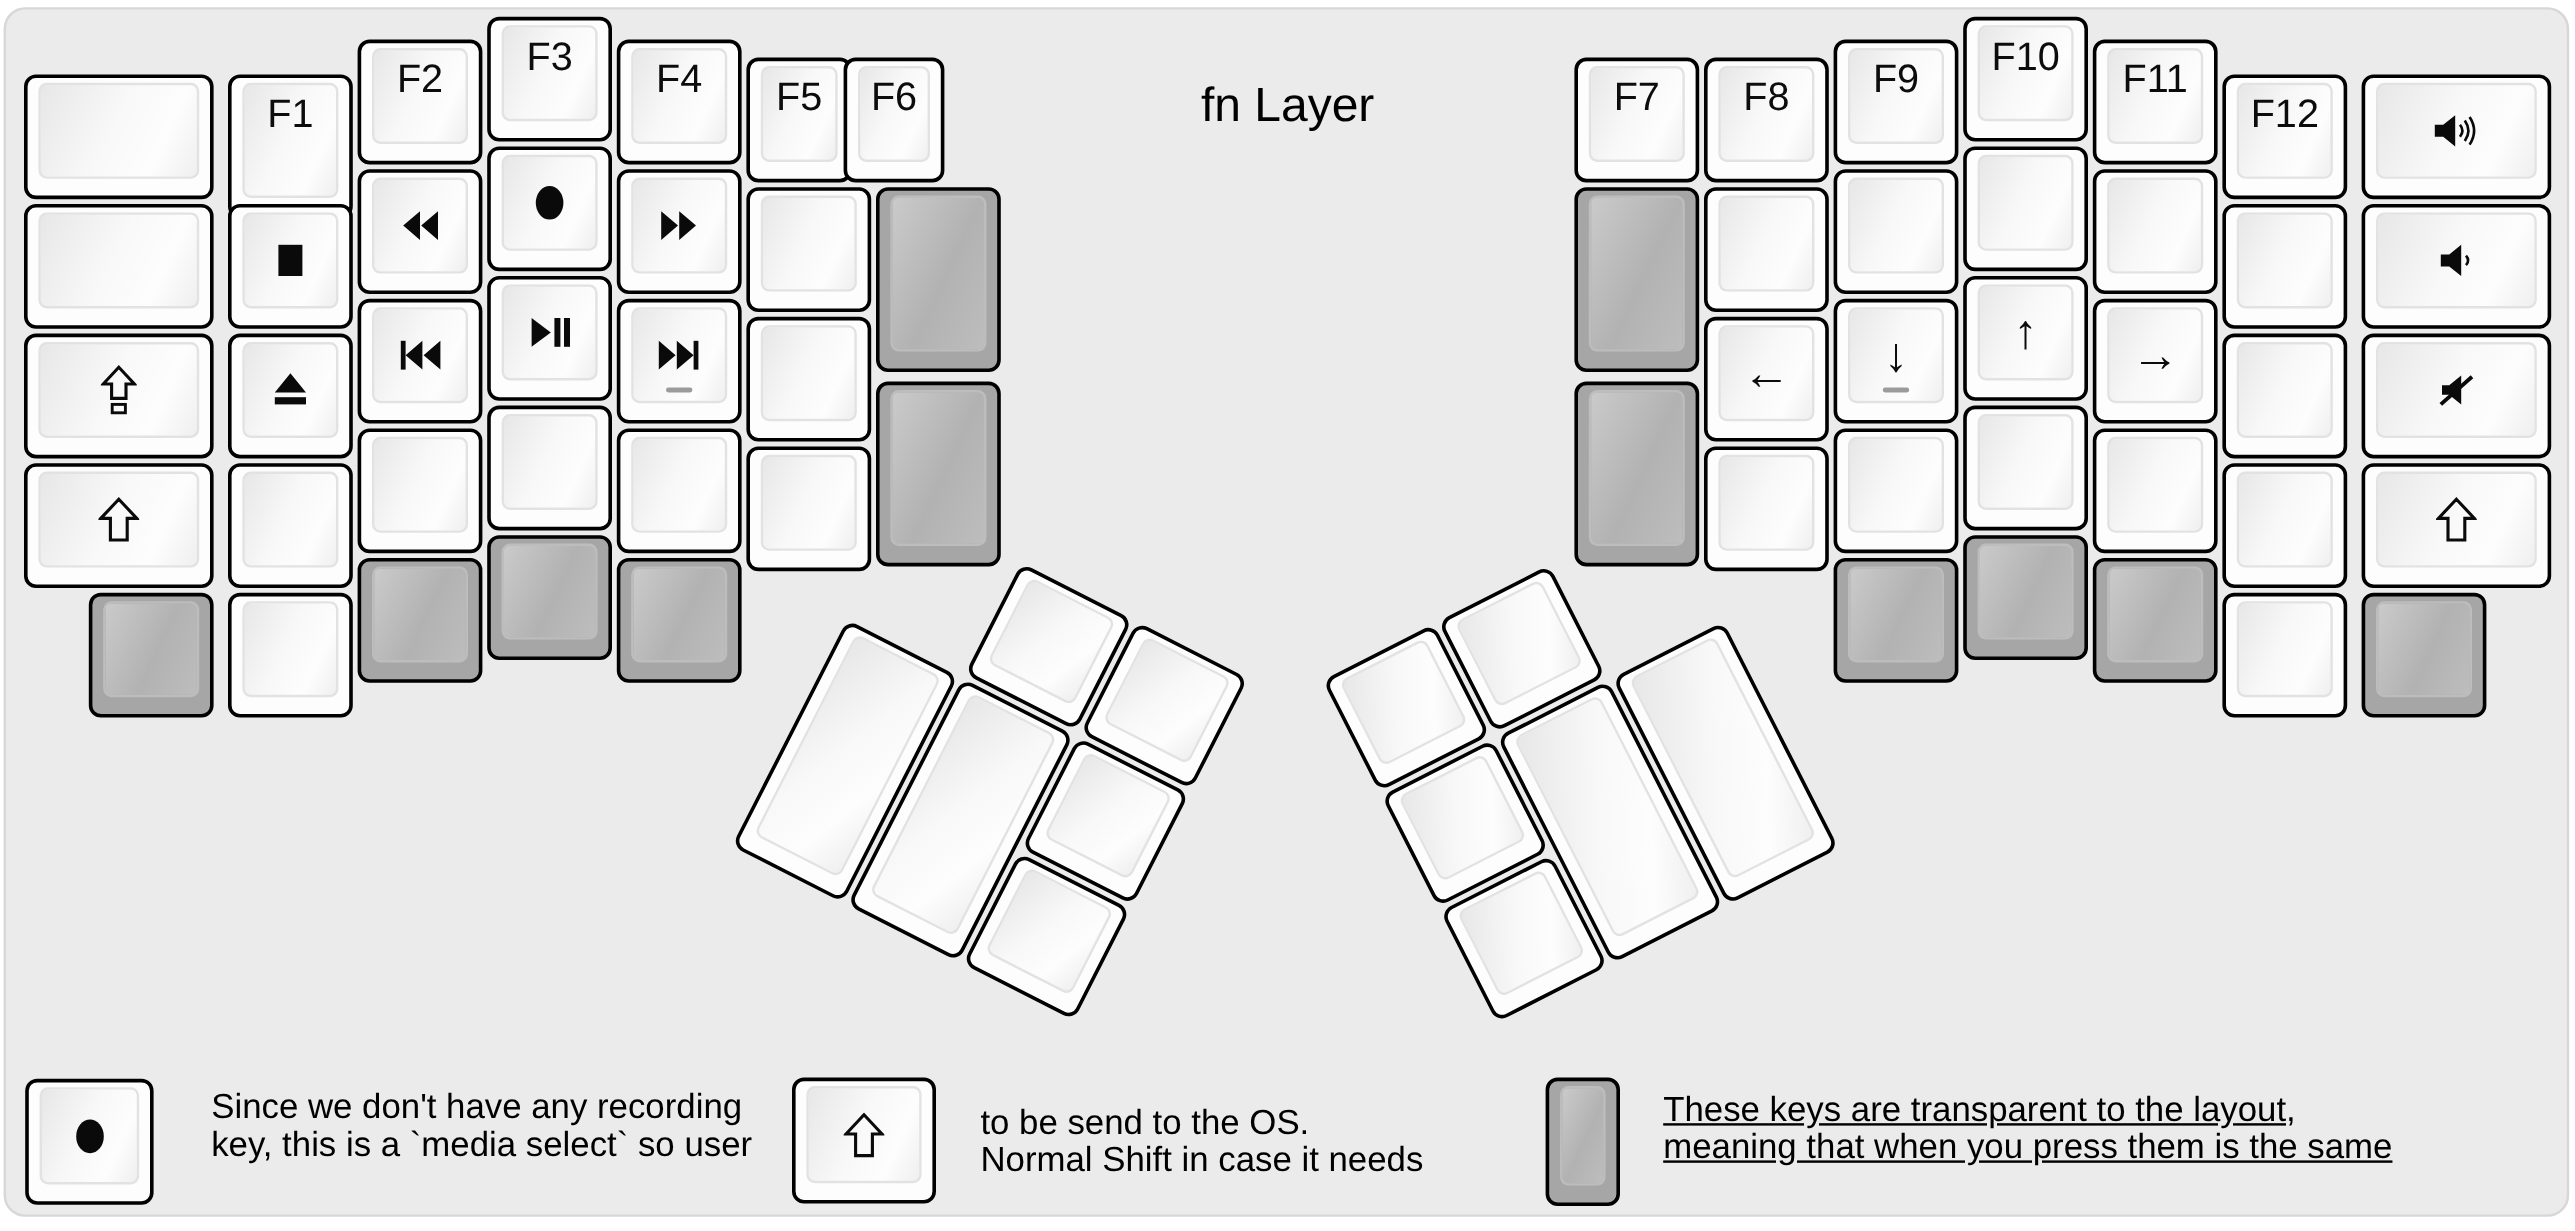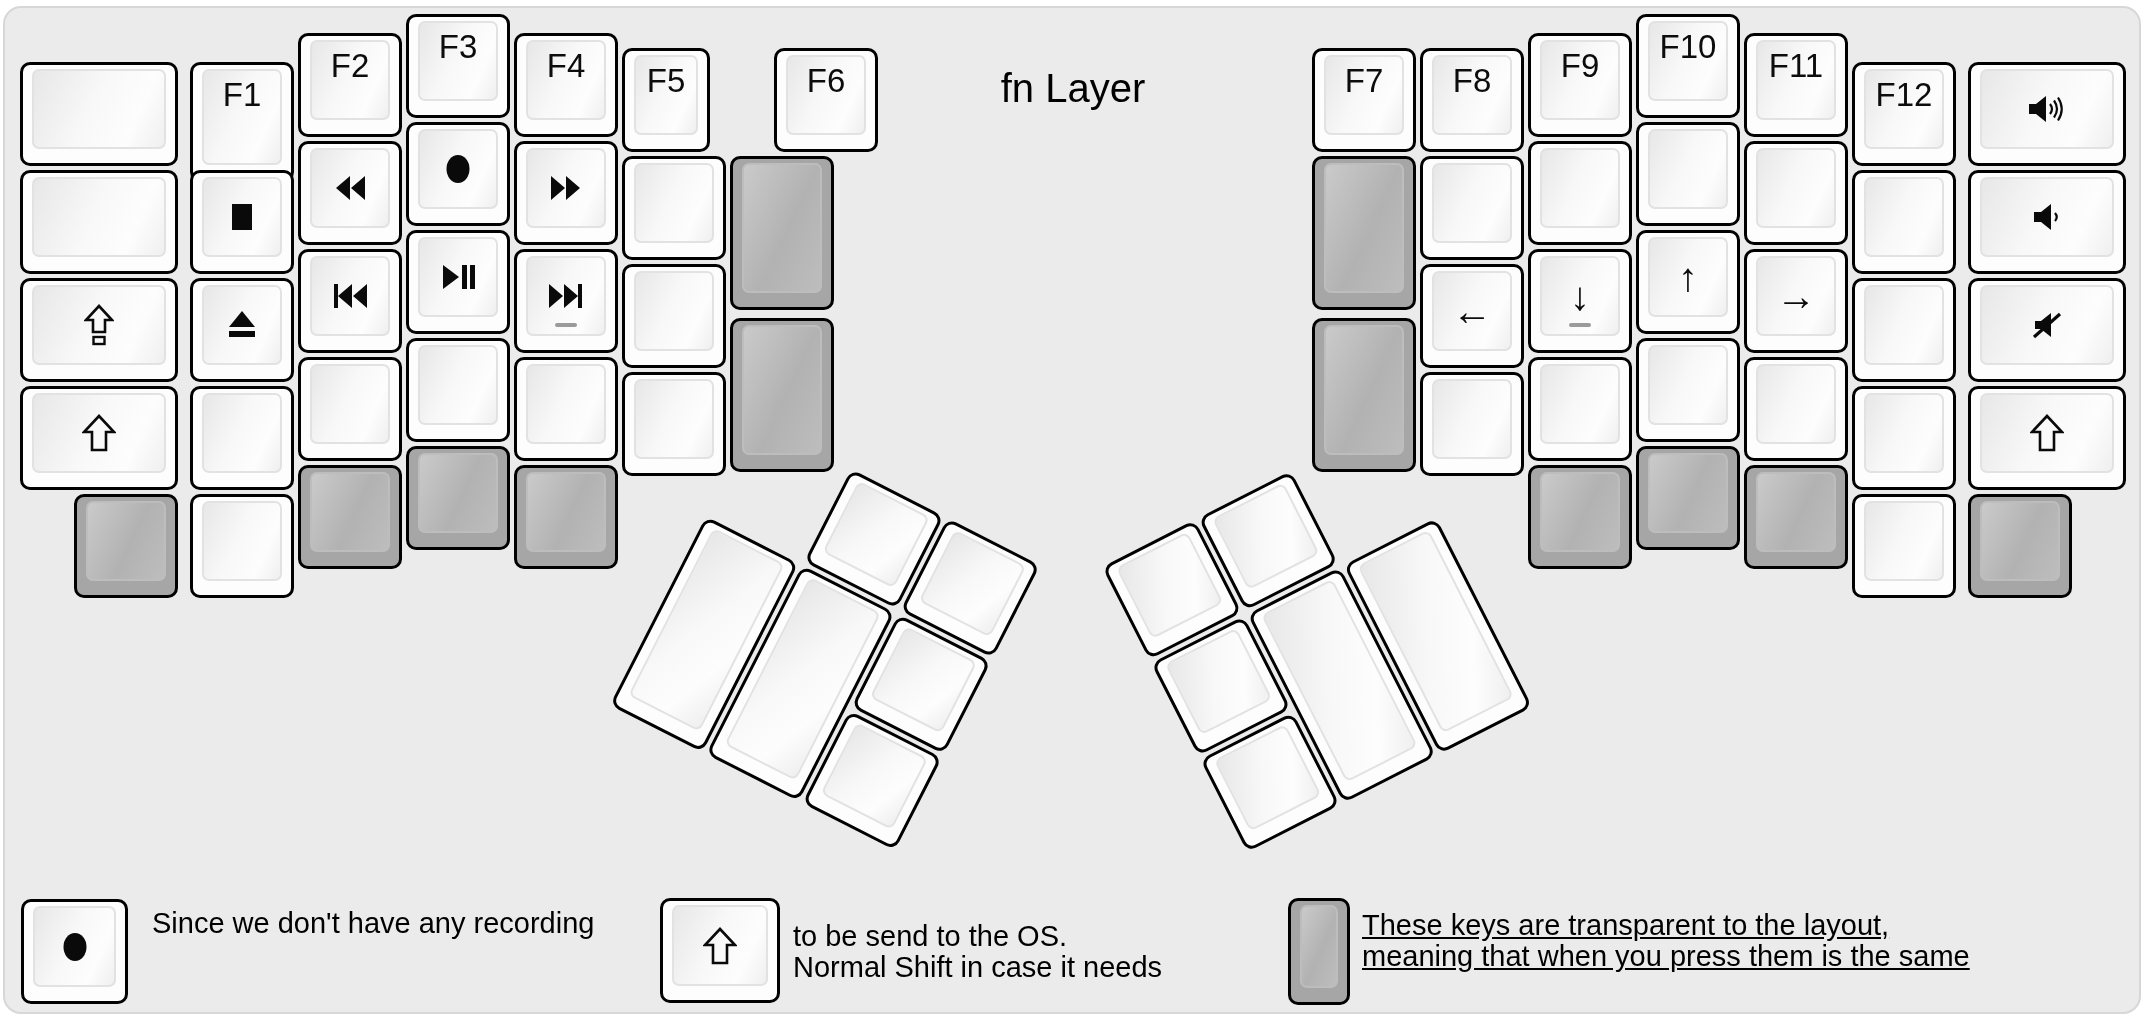--- a/index.html
+++ b/index.html
@@ -18,21 +18,21 @@
        display:flex;align-items:center;justify-content:center;}
   .key.gray .cap{border-color:#bdbdbd;
        background:linear-gradient(115deg,#cacaca 0%,#b2b2b2 55%,#bdbdbd 100%);}
   .tlabel{position:absolute;top:5px;left:0;width:100%;text-align:center;
           font-size:33px;color:#0c0c0c;}
   .clabel{font-size:40px;line-height:1;color:#0c0c0c;}
   .icon{display:flex;align-items:center;justify-content:center;}
   .homing{position:absolute;bottom:7px;left:50%;transform:translateX(-50%);
           width:22px;height:4px;background:#9b9b9b;border-radius:2px;}
   .cluster{position:absolute;width:320px;height:320px;transform-origin:0 0;}
-  .ltext{position:absolute;font-size:29px;line-height:31px;color:#000;white-space:nowrap;}
+  .ltext{position:absolute;font-size:29px;line-height:31px;color:#000;white-space:nowrap;margin-left:24px;}
 </style>
 </head>
 <body>
 
 <div class="page">
   <div class="panel"></div>
   <div class="title">fn Layer</div>
   <div>
       <div class="key white" style="left: 20px; top: 62px; width: 158px; height: 104px;">
         <div class="cap"></div>
@@ -191,21 +191,21 @@
       </div>
       <div class="key white" style="left: 622px; top: 156px; width: 104px; height: 104px;">
         <div class="cap"></div>
       </div>
       <div class="key white" style="left: 622px; top: 264px; width: 104px; height: 104px;">
         <div class="cap"></div>
       </div>
       <div class="key white" style="left: 622px; top: 372px; width: 104px; height: 104px;">
         <div class="cap"></div>
       </div>
-      <div class="key white" style="left: 774px; top: 48px; width: 104px; height: 104px;">
+      <div class="key white" style="left: 703px; top: 48px; width: 84px; height: 104px;">
         <div class="cap">
           <span class="tlabel">F6</span>
         </div>
       </div>
       <div class="key gray" style="left: 730px; top: 156px; width: 104px; height: 154px;">
         <div class="cap"></div>
       </div>
       <div class="key gray" style="left: 730px; top: 318px; width: 104px; height: 154px;">
         <div class="cap"></div>
       </div>
@@ -401,20 +401,21 @@
         <div class="cap">
           <span class="icon">
             <svg width="26" height="30" viewBox="0 0 26 30">
               <ellipse cx="13" cy="15" rx="11.5" ry="14" fill="#0a0a0a"></ellipse>
             </svg>
           </span>
         </div>
       </div>
       <div class="ltext" style="left: 152px; top: 908px;">
         <div>Since we don't have any recording</div>
+        <div>key, this is a `media select` so user</div>
       </div>
       <div class="key white" style="left: 660px; top: 898px; width: 120px; height: 105px;">
         <div class="cap">
           <span class="icon">
             <svg width="34" height="38" viewBox="0 0 34 38">
               <path d="M17,2 L32,18 L24,18 L24,36 L10,36 L10,18 L2,18 Z" fill="none" stroke="#0a0a0a" stroke-width="2.6"></path>
             </svg>
           </span>
         </div>
       </div>

